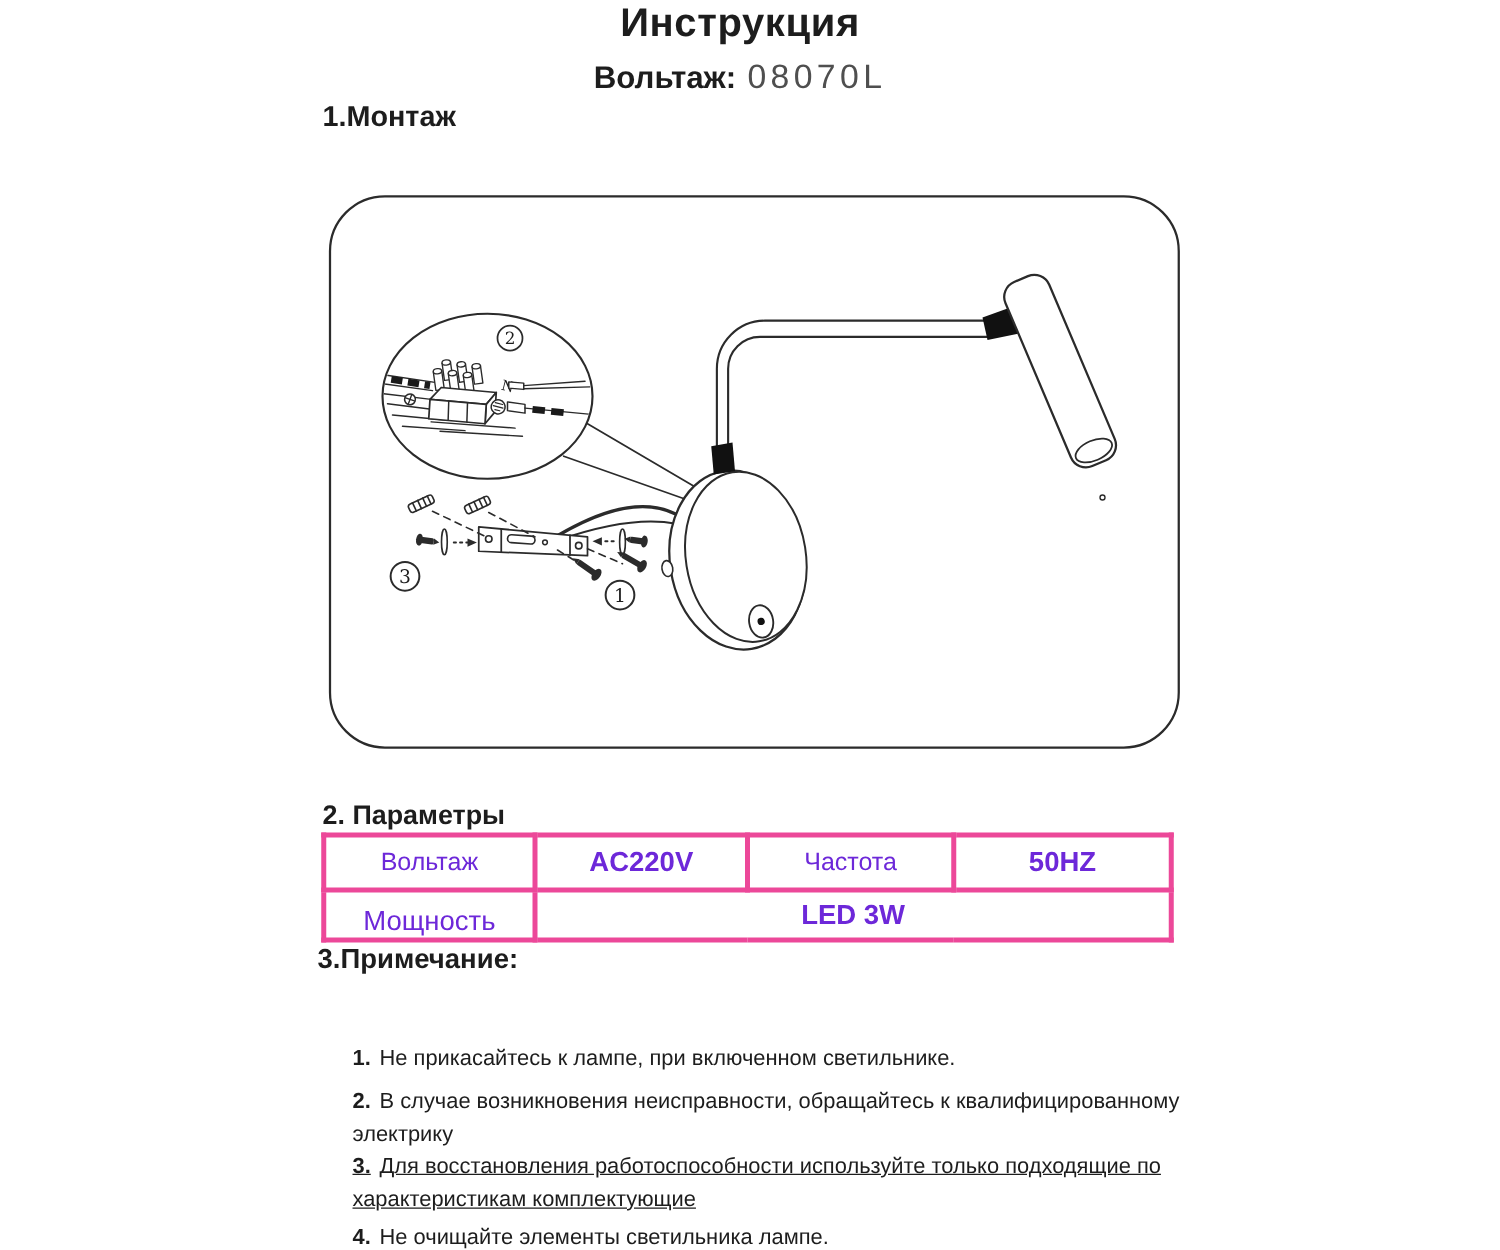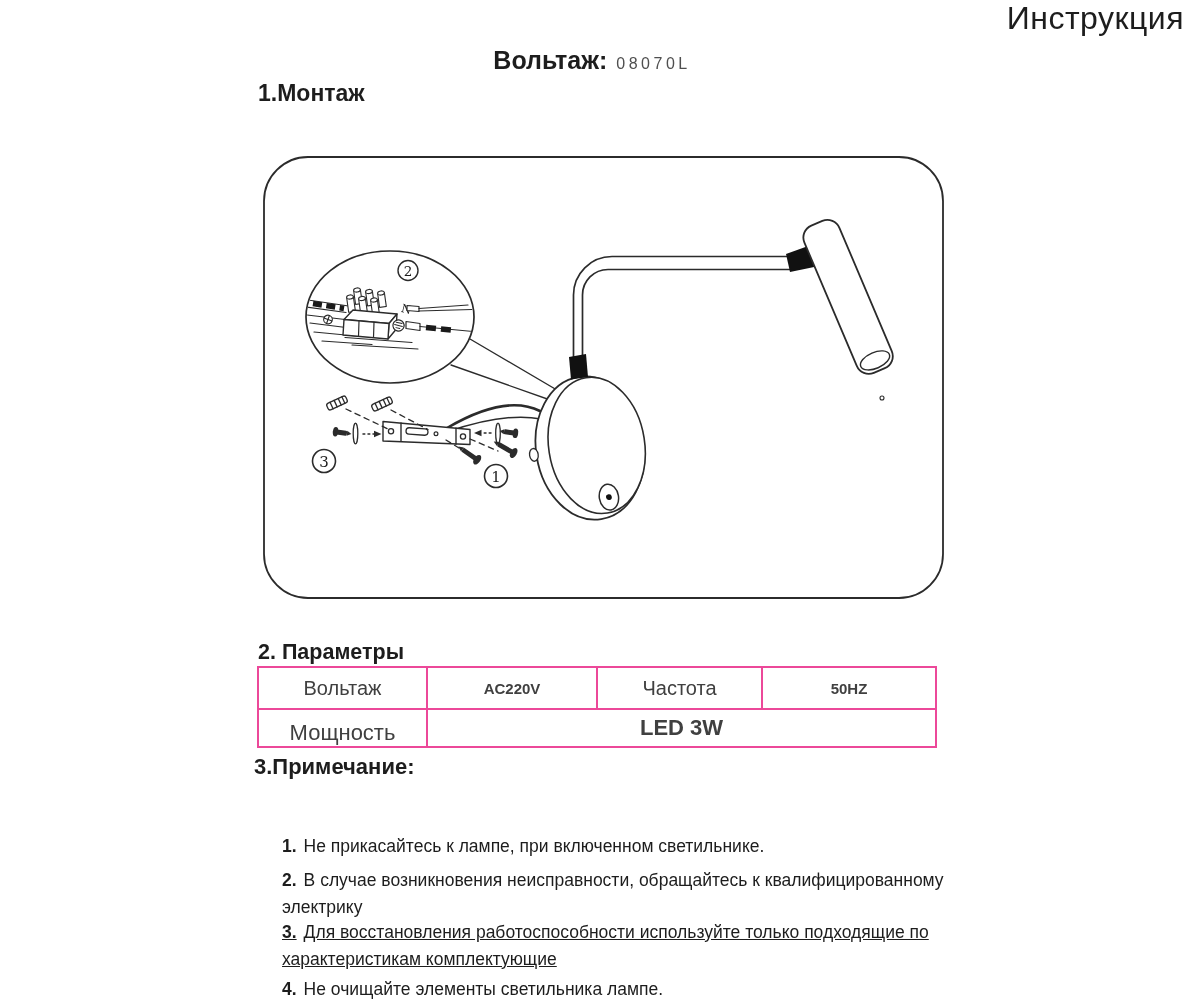--- a/index.html
+++ b/index.html
@@ -1,35 +1,35 @@
 <!DOCTYPE html>
 <html><head>
 <meta charset="utf-8">
 <style>
   html,body{margin:0;padding:0;background:#ffffff;}
   body{width:1200px;height:1000px;position:relative;overflow:hidden;
        font-family:"Liberation Sans",sans-serif;color:#1d1d1d;}
   .abs{position:absolute;}
-  .title{top:0;left:0;width:1184px;text-align:right;font-size:32px;font-weight:normal;
+  .title{top:0;left:0;width:1184px;text-align:center;font-size:32px;font-weight:bold;
          letter-spacing:.5px;}
   .model{top:46px;left:0;width:1184px;text-align:center;font-size:25px;}
   .model .lbl{font-weight:bold;}
-  .model .val{color:#4f4f4f;letter-spacing:3.5px;margin-left:9px;font-size:16px;}
+  .model .val{color:#4f4f4f;letter-spacing:3.5px;margin-left:9px;font-size:27px;}
   .h-mount{left:258px;top:80px;font-size:23px;font-weight:bold;}
   .h-params{left:258px;top:640px;font-size:21.5px;font-weight:bold;}
   .h-notes{left:254px;top:754px;font-size:22px;font-weight:bold;}
   .diagram{left:240px;top:140px;}
   table.params{position:absolute;left:257px;top:666px;width:678px;border-collapse:collapse;
                table-layout:fixed;}
-  table.params td{border:2px solid #ec4899;padding:0;text-align:center;color:#404040;
+  table.params td{border:4px solid #ec4899;padding:0;text-align:center;color:#6d28d9;
                   overflow:hidden;}
   tr.r1 td{height:40px;vertical-align:middle;}
   tr.r2 td{height:36px;}
   .c-plain{font-size:20px;}
-  .c-strong{font-size:15px;font-weight:bold;}
+  .c-strong{font-size:22px;font-weight:bold;}
   .c-power-label{font-size:22px;vertical-align:bottom;padding-bottom:0;}
   .c-power-value{font-size:22px;font-weight:bold;text-align:left;padding-left:42px;
                  vertical-align:middle;}
   .note{left:255px;font-size:17.5px;line-height:26.5px;white-space:nowrap;margin-left:27px;}
   .n1{top:833px;}.n2{top:867px;}.n3{top:919px;text-decoration:underline;}.n4{top:976px;}
   .nnum{font-weight:bold;margin-right:7px;}
   svg text{stroke:none;fill:#1d1d1d;}
   .circnum{font-family:"DejaVu Serif",serif;font-size:15px;text-anchor:middle;}
   .circnum2{font-family:"DejaVu Serif",serif;font-size:13.5px;text-anchor:middle;}
   .nlabel{font-family:"DejaVu Serif",serif;font-size:11.5px;text-anchor:middle;}

